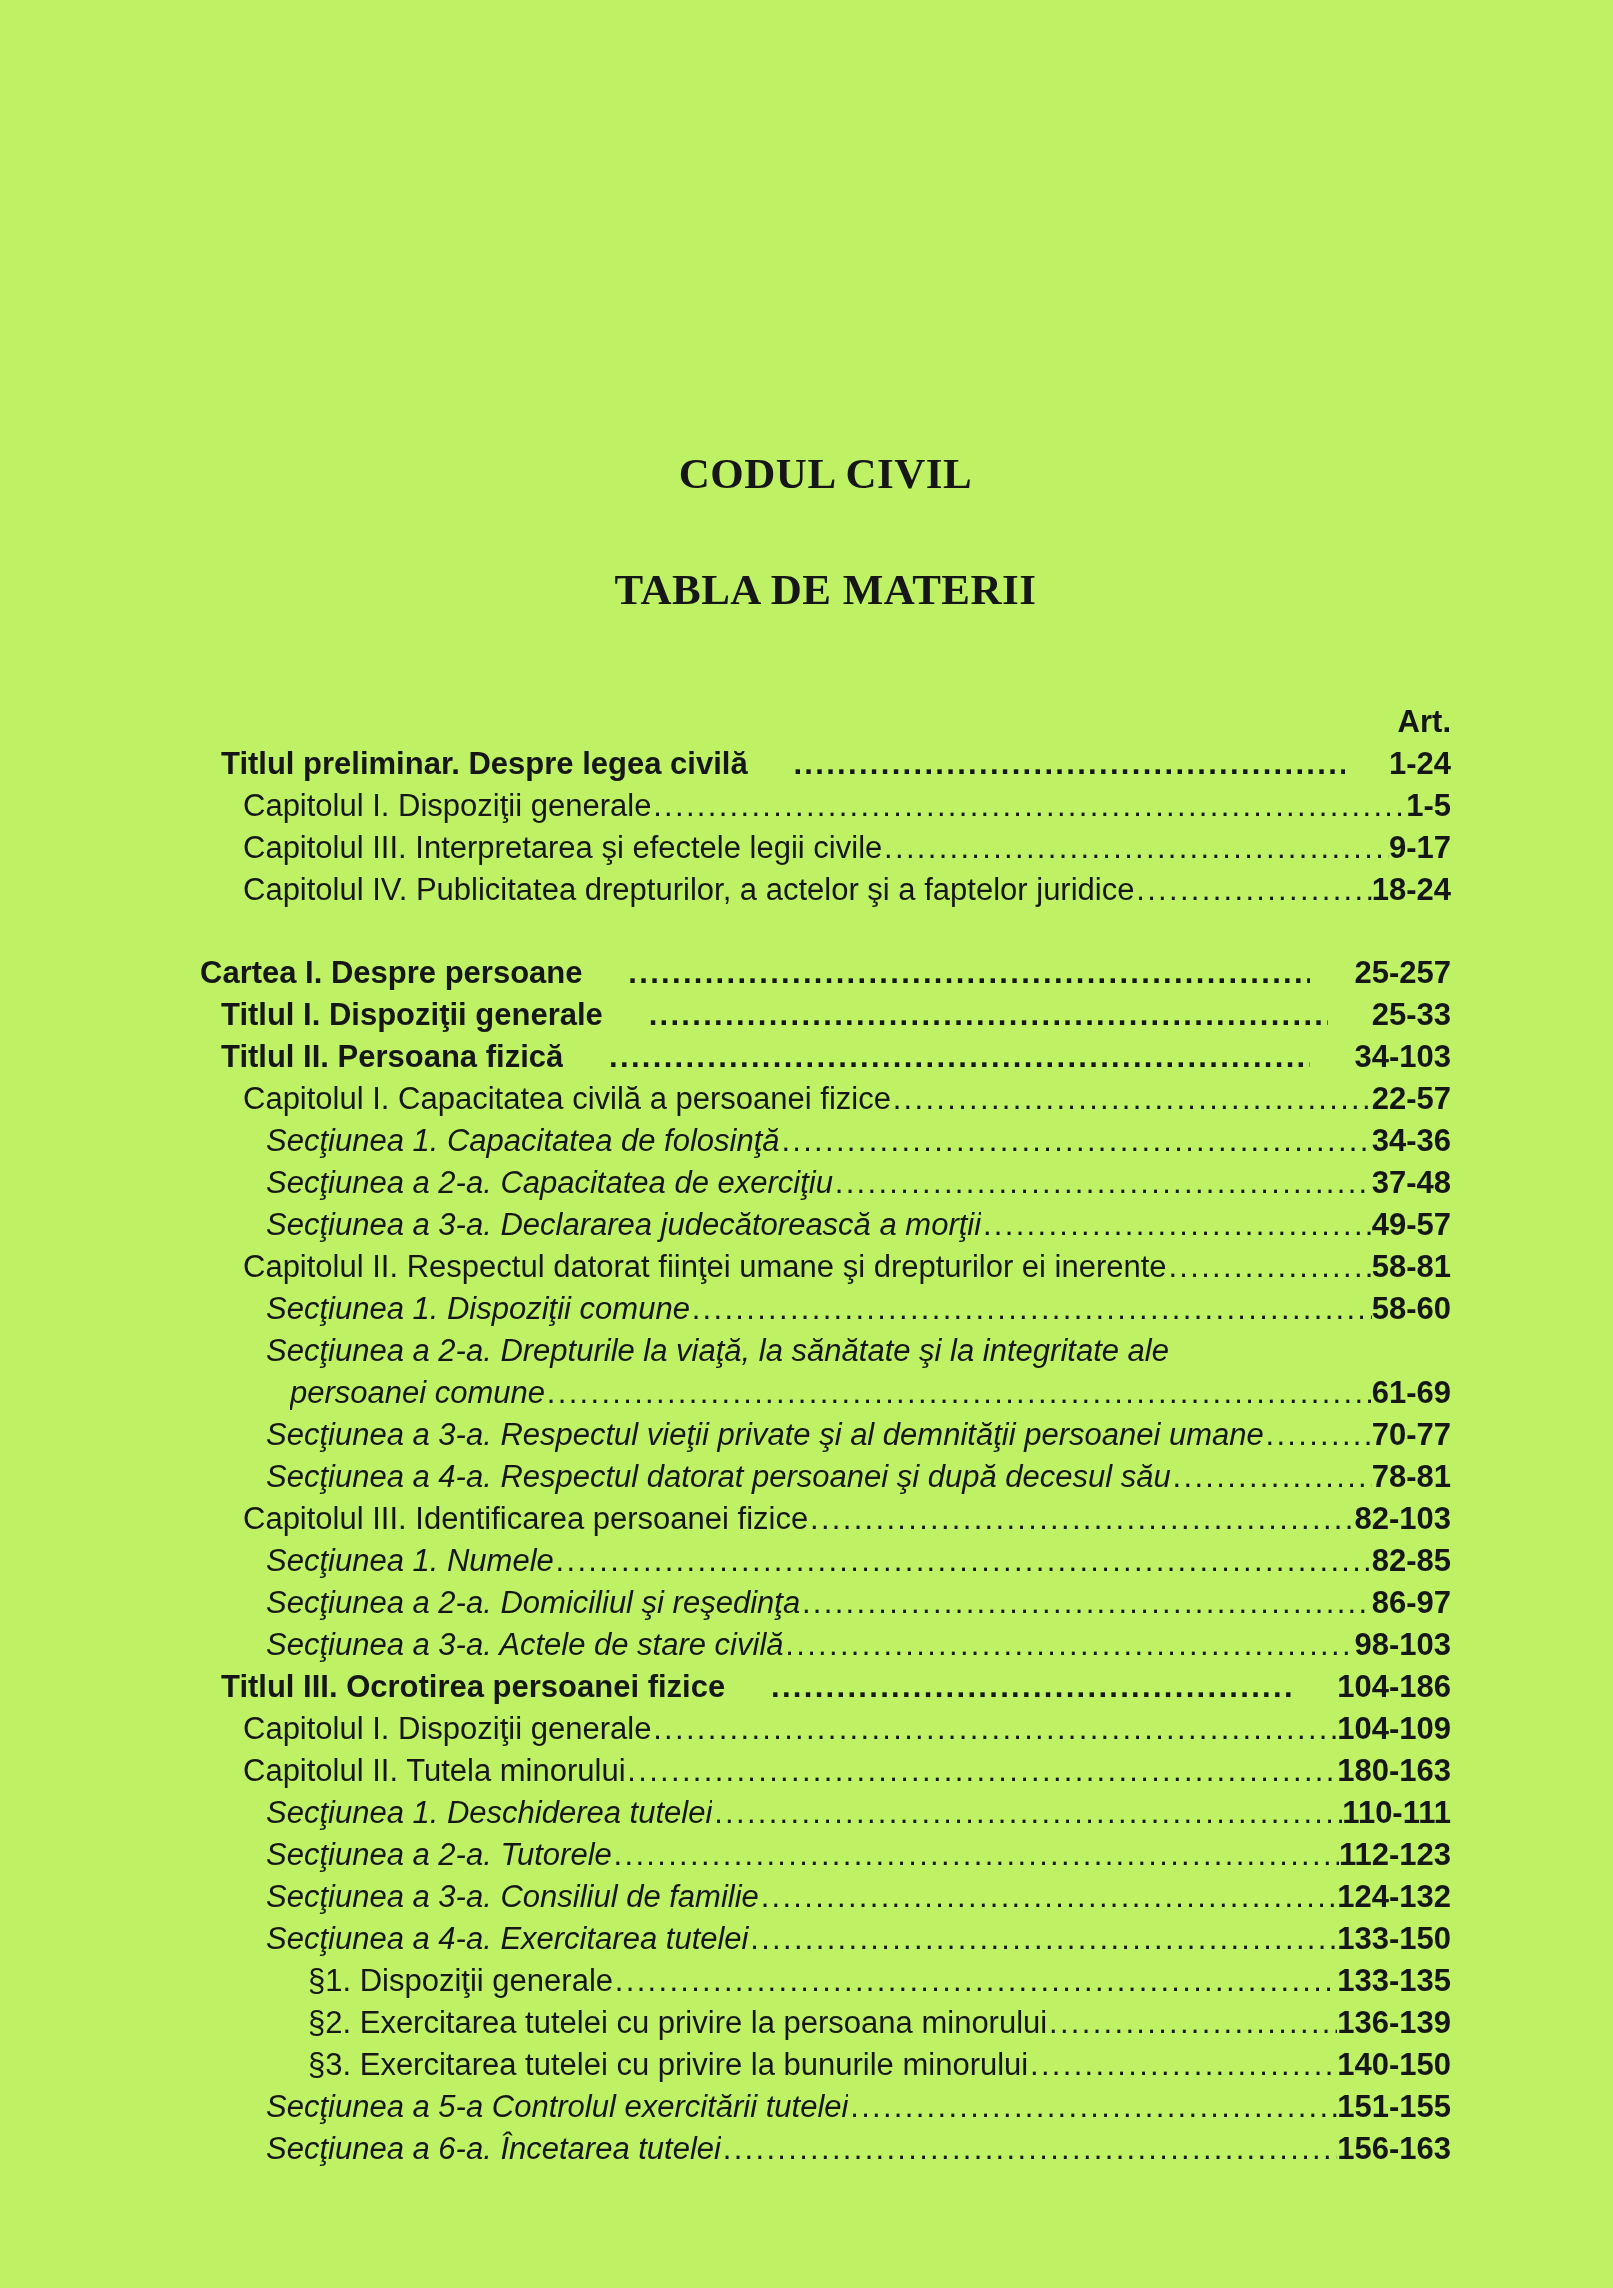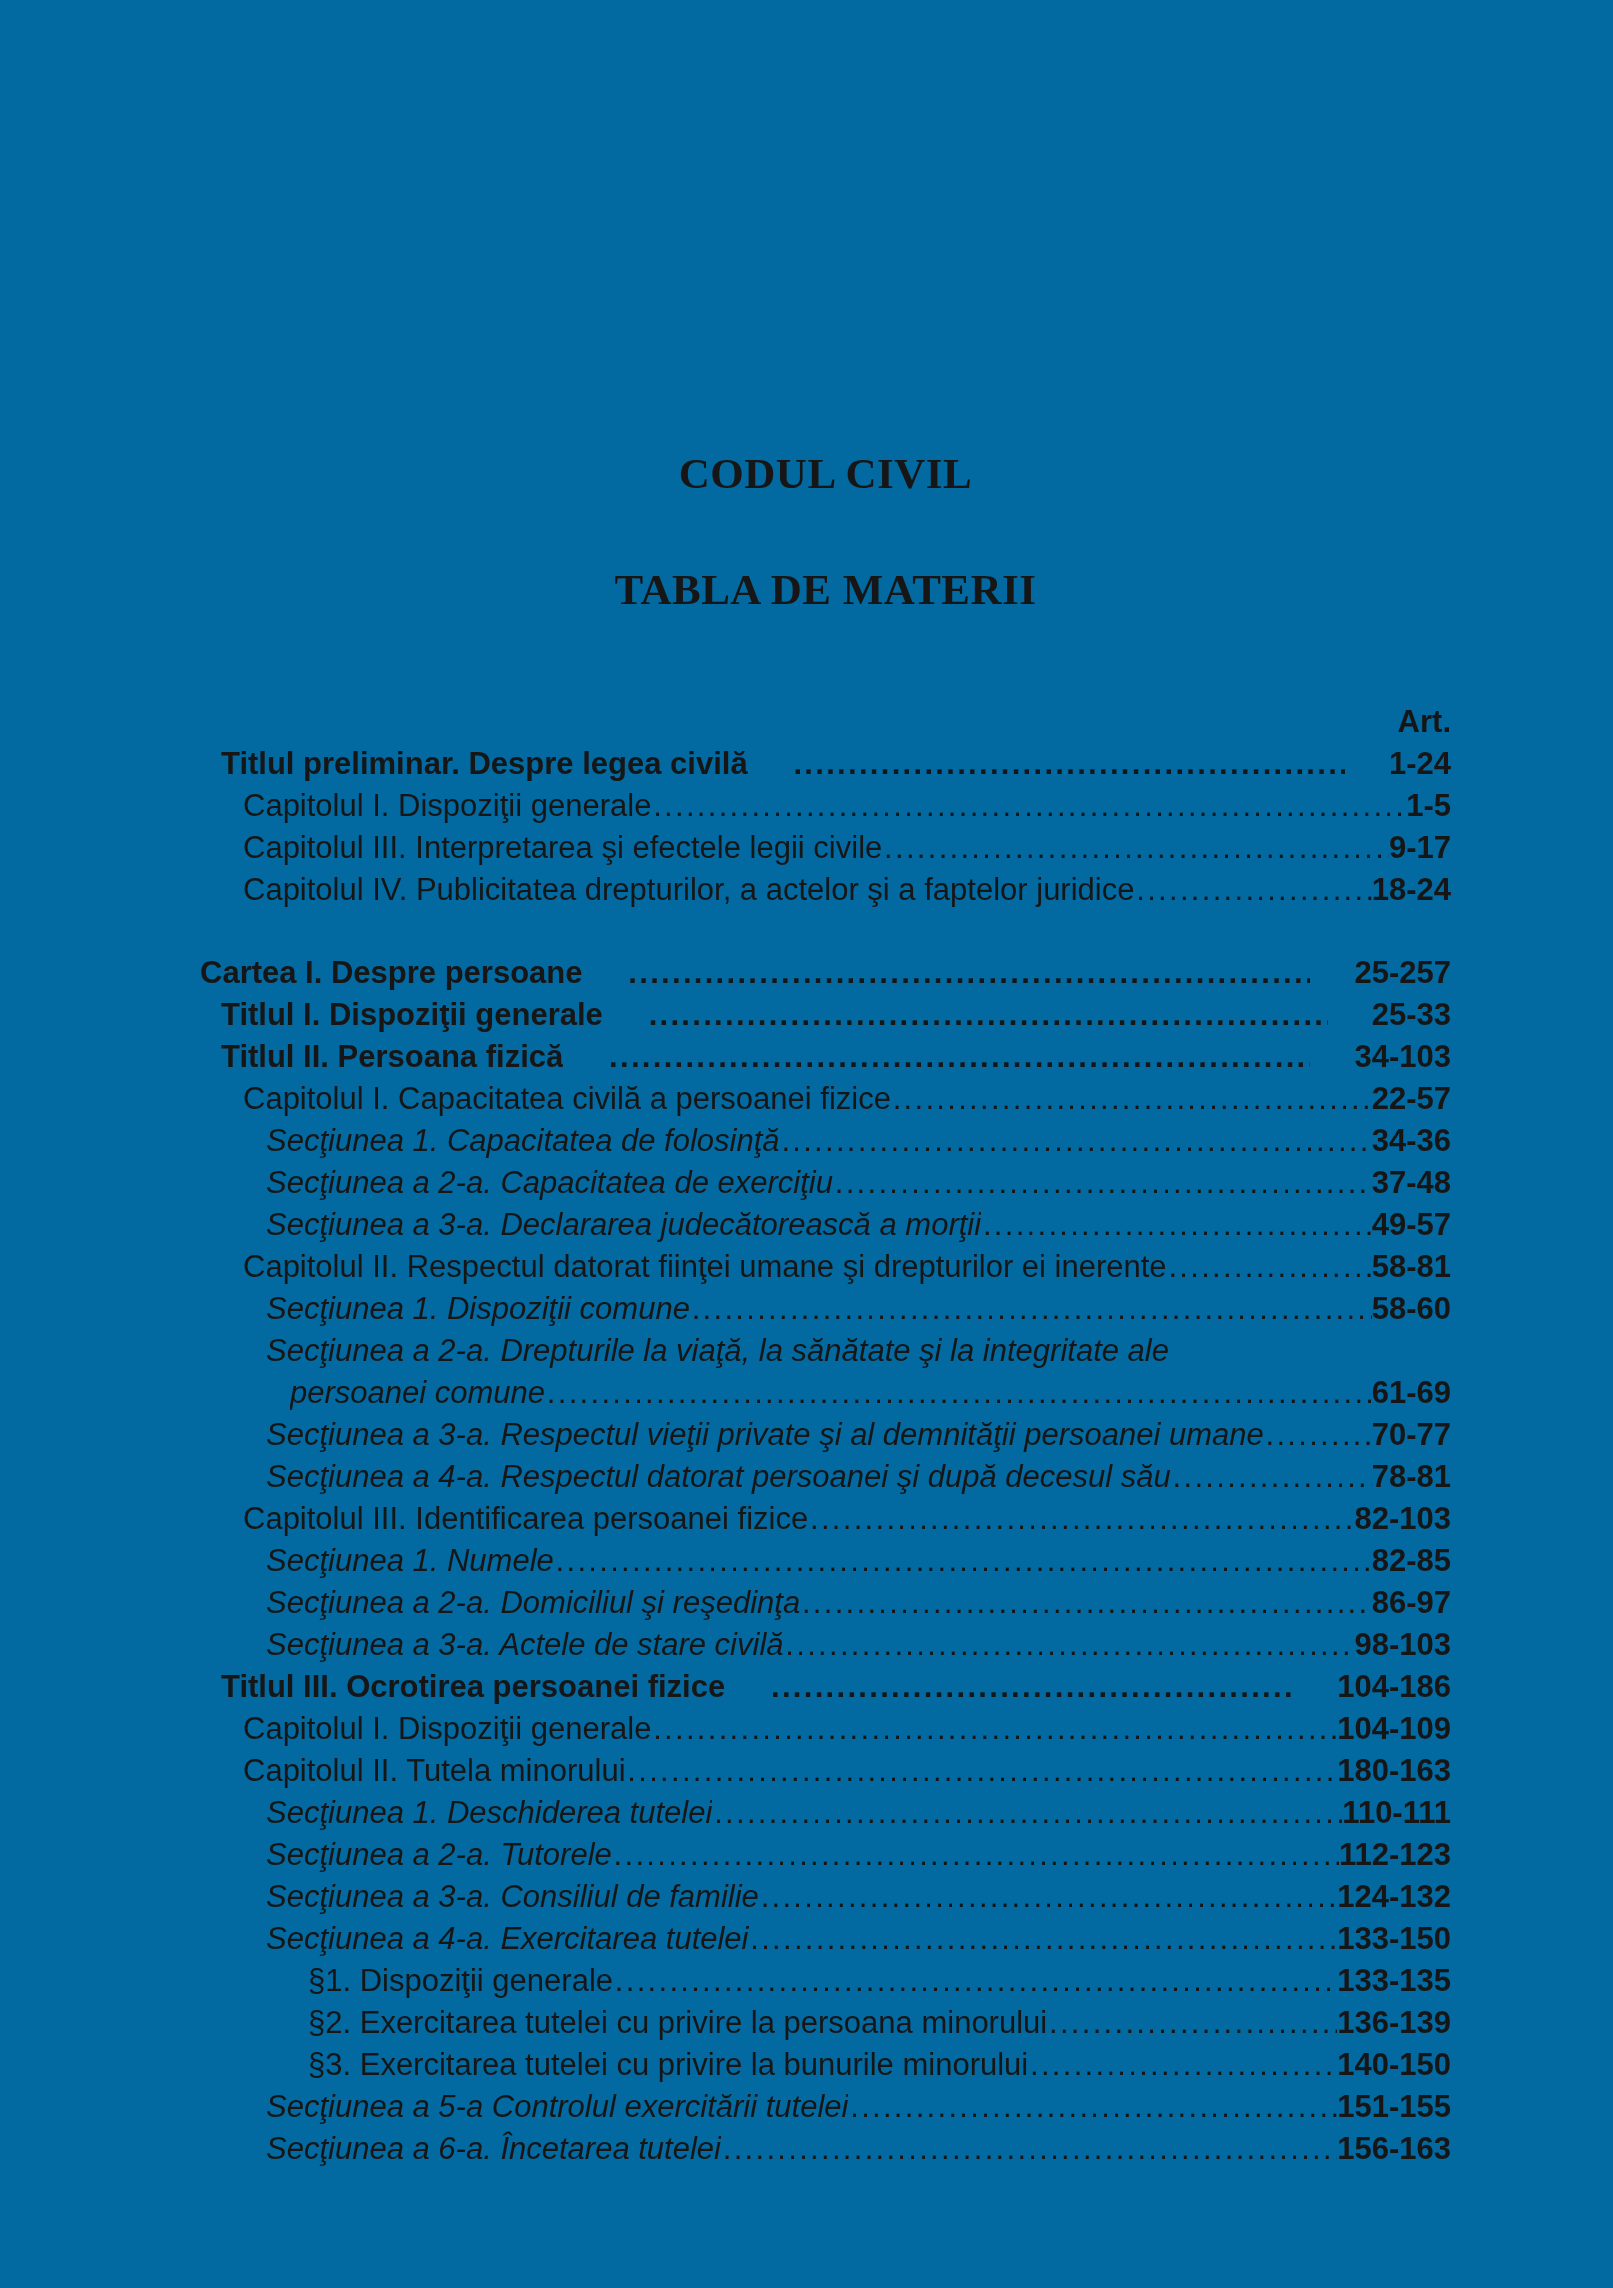--- a/index.html
+++ b/index.html
@@ -5,21 +5,21 @@
   * { margin: 0; padding: 0; box-sizing: border-box; }
   html, body { background: #e8e8e8; }
   body {
     width: 1613px; height: 2289px;
     font-family: "Liberation Sans", sans-serif;
     color: #141414;
   }
   .page {
     position: relative;
     width: 1613px; height: 2289px;
-    background: #0369a1;
+    background: #bef264;
     overflow: hidden;
   }
   .doc-title, .doc-subtitle {
     position: absolute;
     left: 200px; width: 1251px;
     text-align: center;
     font-family: "Liberation Serif", serif;
     font-weight: bold;
     font-size: 43px;
     line-height: 1;

